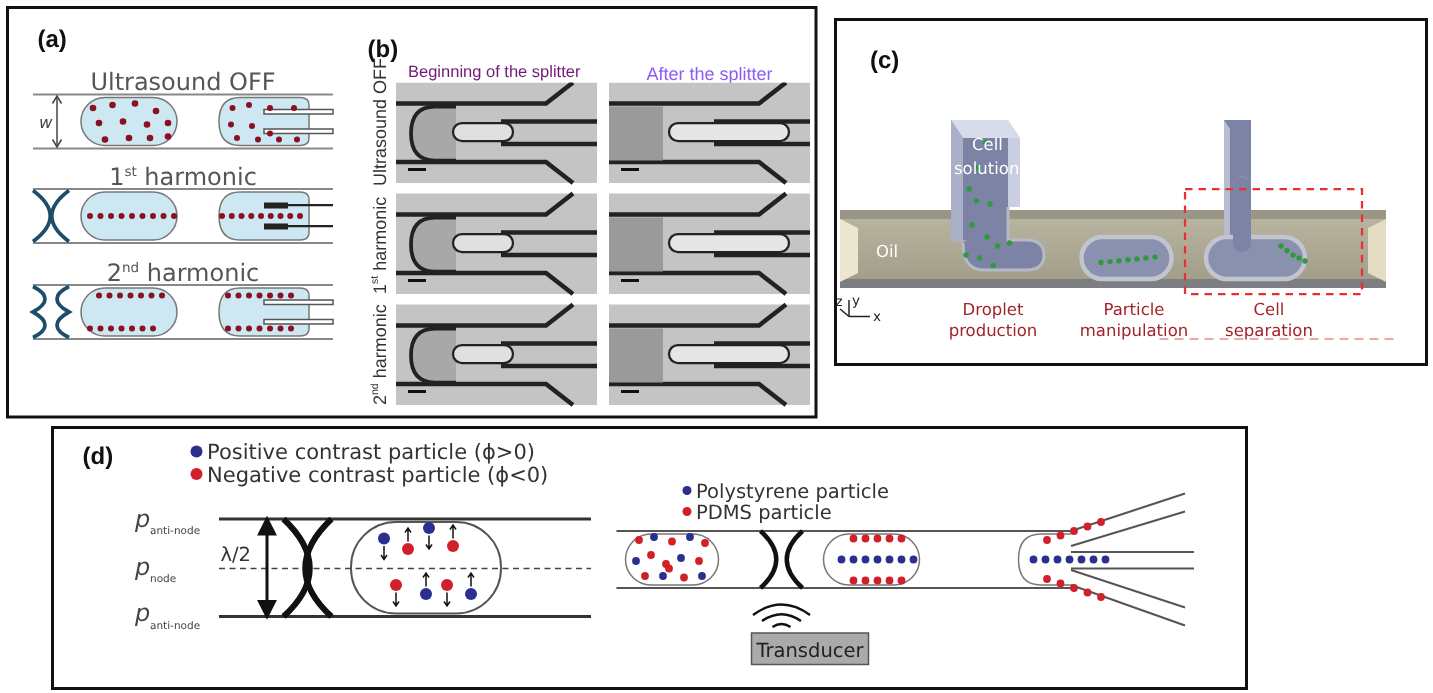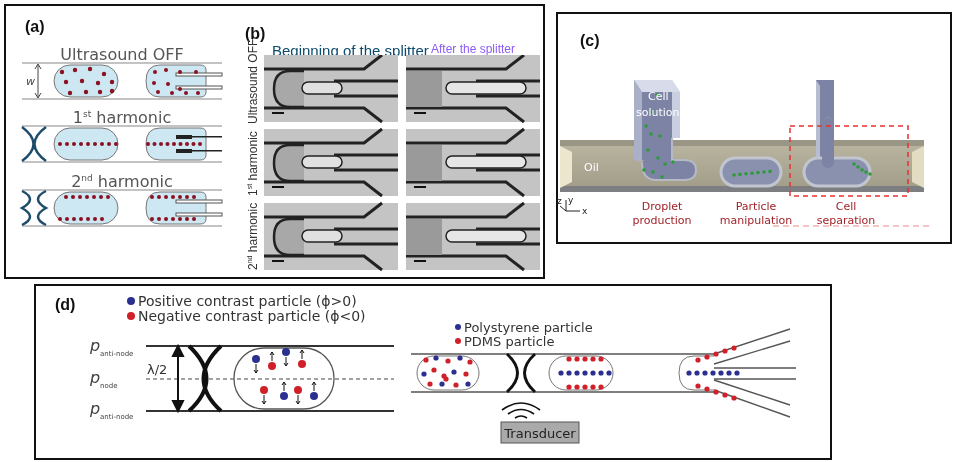--- a/index.html
+++ b/index.html
@@ -131,21 +131,21 @@
       <circle cx="180" cy="197" r="2" fill="#8b1020"></circle>
       <circle cx="180" cy="219" r="2" fill="#8b1020"></circle>
       <circle cx="187" cy="197" r="2" fill="#8b1020"></circle>
       <circle cx="187" cy="219" r="2" fill="#8b1020"></circle>
       <circle cx="194" cy="197" r="2" fill="#8b1020"></circle>
       <circle cx="194" cy="219" r="2" fill="#8b1020"></circle>
     </g>
 </svg>
 
 <div class="plabel" style="left:245px;top:25px;">(b)</div>
-<div class="abs" style="left:272px;top:42px;font-size:15px;color:#0c4a6e;">Beginning of the splitter</div>
+<div class="abs" style="left:272px;top:42px;font-size:11px;color:#701a75;">Beginning of the splitter</div>
 <div class="abs" style="left:431px;top:42px;font-size:12px;color:#8b5cf6;">After the splitter</div>
 
 <div class="abs" style="left:246px;top:124px;transform:rotate(-90deg);transform-origin:left top;font-size:12px;color:#333;white-space:nowrap;"><span>Ultrasound OFF</span></div>
 <div class="abs" style="left:246px;top:196px;transform:rotate(-90deg);transform-origin:left top;font-size:12px;color:#333;white-space:nowrap;"><span>1</span><sup style="font-size:7px;">st</sup><span> harmonic</span></div>
 <div class="abs" style="left:246px;top:270px;transform:rotate(-90deg);transform-origin:left top;font-size:12px;color:#333;white-space:nowrap;"><span>2</span><sup style="font-size:7px;">nd</sup><span> harmonic</span></div>
 
 <svg class="abs" id="b-grid" style="left:264px;top:55px;" width="278" height="218" viewBox="0 0 278 218">
     <g>
    <rect x="0" y="0" width="134" height="67" fill="#c4c4c4"></rect>
    <path d="M0 14 H100 L118 0 M0 53 H100 L118 67" stroke="#222" stroke-width="3" fill="none"></path>

